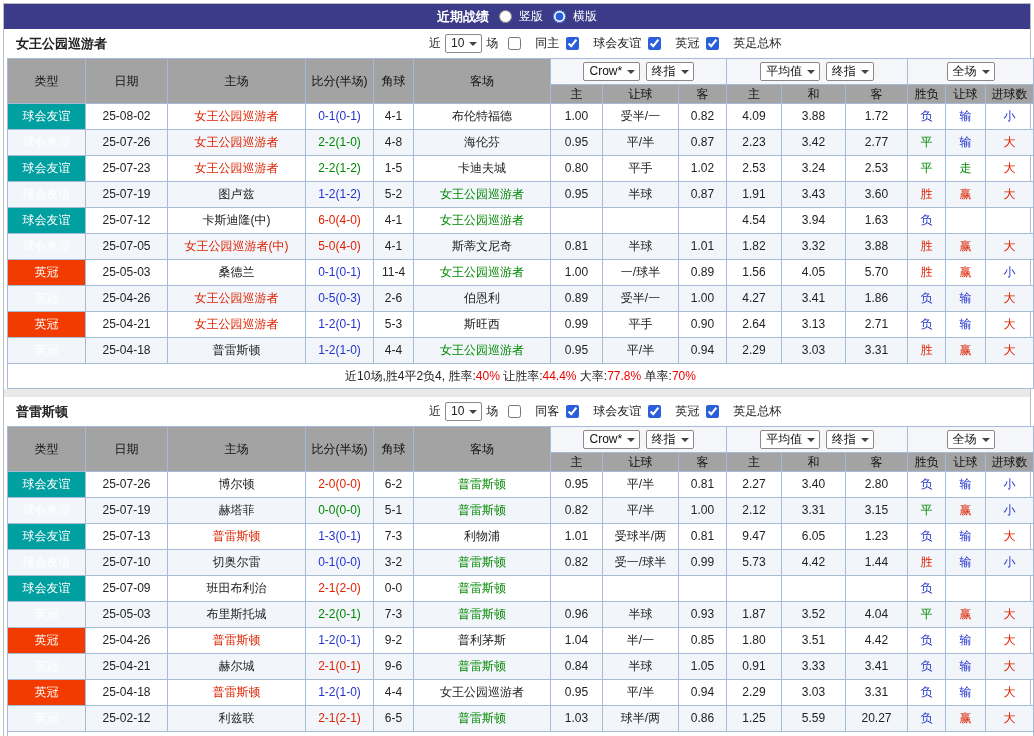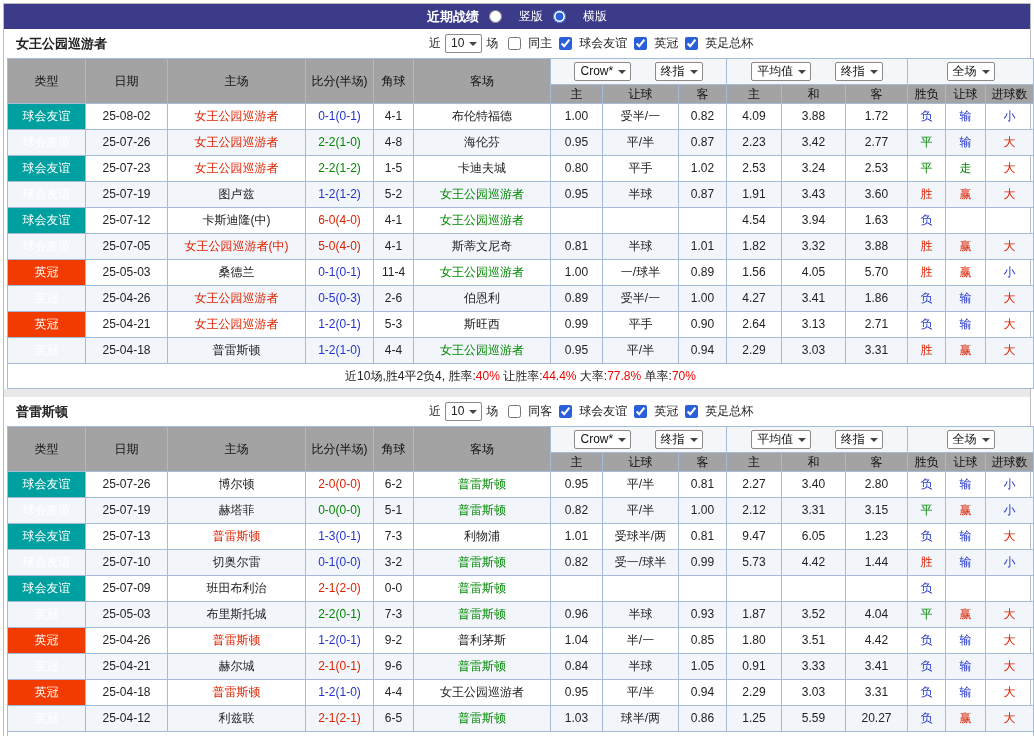--- a/index.html
+++ b/index.html
@@ -11,37 +11,37 @@
     --blue:#2233CC;
     --border:#A6BBD8;
   }
   *{box-sizing:border-box}
   body{margin:0;background:#fff;width:1034px;color:#222;
        font-family:"Liberation Sans","DejaVu Sans",sans-serif;font-size:12px}
   .page{margin:3px;border:1px solid #bdbdbd}
   .topbar{height:25px;background:var(--topbar);display:flex;align-items:center;
           justify-content:center;gap:10px;color:#fff}
   .topbar .title{font-weight:bold;font-size:13px}
-  .topbar label{display:inline-flex;gap:17px;cursor:pointer}
+  .topbar label{display:inline-flex;gap:7px;cursor:pointer}
   input{margin:0;accent-color:#2b5fd9}
   .section-bar{position:relative;height:29px;display:flex;align-items:center;padding-left:12px;background:#fff}
   .team-name{font-weight:bold;font-size:13px}
   .controls{position:absolute;left:425px;display:flex;align-items:center;gap:4px}
   .filters{display:inline-flex;gap:7px;margin-left:6px}
-  .filters label{display:inline-flex;align-items:center;gap:7px}
+  .filters label{display:inline-flex;align-items:center;gap:14px}
   .sel{display:inline-flex;align-items:center;border:1px solid #8a8a8a;background:#fff;
        height:19px;padding:0 17px 0 5px;position:relative;border-radius:2px;line-height:17px}
   .sel::after{content:"";position:absolute;right:4px;top:7px;border:4px solid transparent;border-top-color:#444}
   table{border-collapse:collapse;width:1026px;margin:0 3px;table-layout:fixed}
   th,td{border:1px solid var(--border);text-align:center;padding:0;overflow:hidden;white-space:nowrap}
   thead th{background:#a3a3a3;font-weight:normal;color:#111}
   tr.hr1 th{height:26px}
   tr.hr2 th{height:19px}
   .selcell{background:#f5f6f9}
-  .selcell .sel{margin:0 10px}
+  .selcell .sel{margin:0 1px}
   tbody td{height:25px;line-height:25px}
   tbody tr:nth-child(even) td{background:#f2f6fb}
   tbody td.badge-friendly{background:var(--friendly);color:#fff}
   tbody td.badge-league{background:var(--league);color:#fff}
   .t-r{color:var(--red)} .t-g{color:var(--green)} .t-b{color:var(--blue)}
   .focal-home{color:var(--red)} .focal-away{color:var(--green)}
   tfoot td{height:24px;line-height:24px;background:#fff}
   tfoot .red{color:#e00}
   .sep{height:8px;background:#e9e9e9}
 </style>
@@ -547,21 +547,21 @@
             <td>0.94</td>
             <td>2.29</td>
             <td>3.03</td>
             <td>3.31</td>
             <td class="t-b">负</td>
             <td class="t-b">输</td>
             <td class="t-r">大</td>
           </tr>
           <tr>
             <td class="badge-league">英冠</td>
-            <td>25-04-12</td>
+            <td>25-02-12</td>
             <td>利兹联</td>
             <td class="t-r">2-1(2-1)</td>
             <td>6-5</td>
             <td class="focal-away">普雷斯顿</td>
             <td>1.03</td>
             <td>球半/两</td>
             <td>0.86</td>
             <td>1.25</td>
             <td>5.59</td>
             <td>20.27</td>

